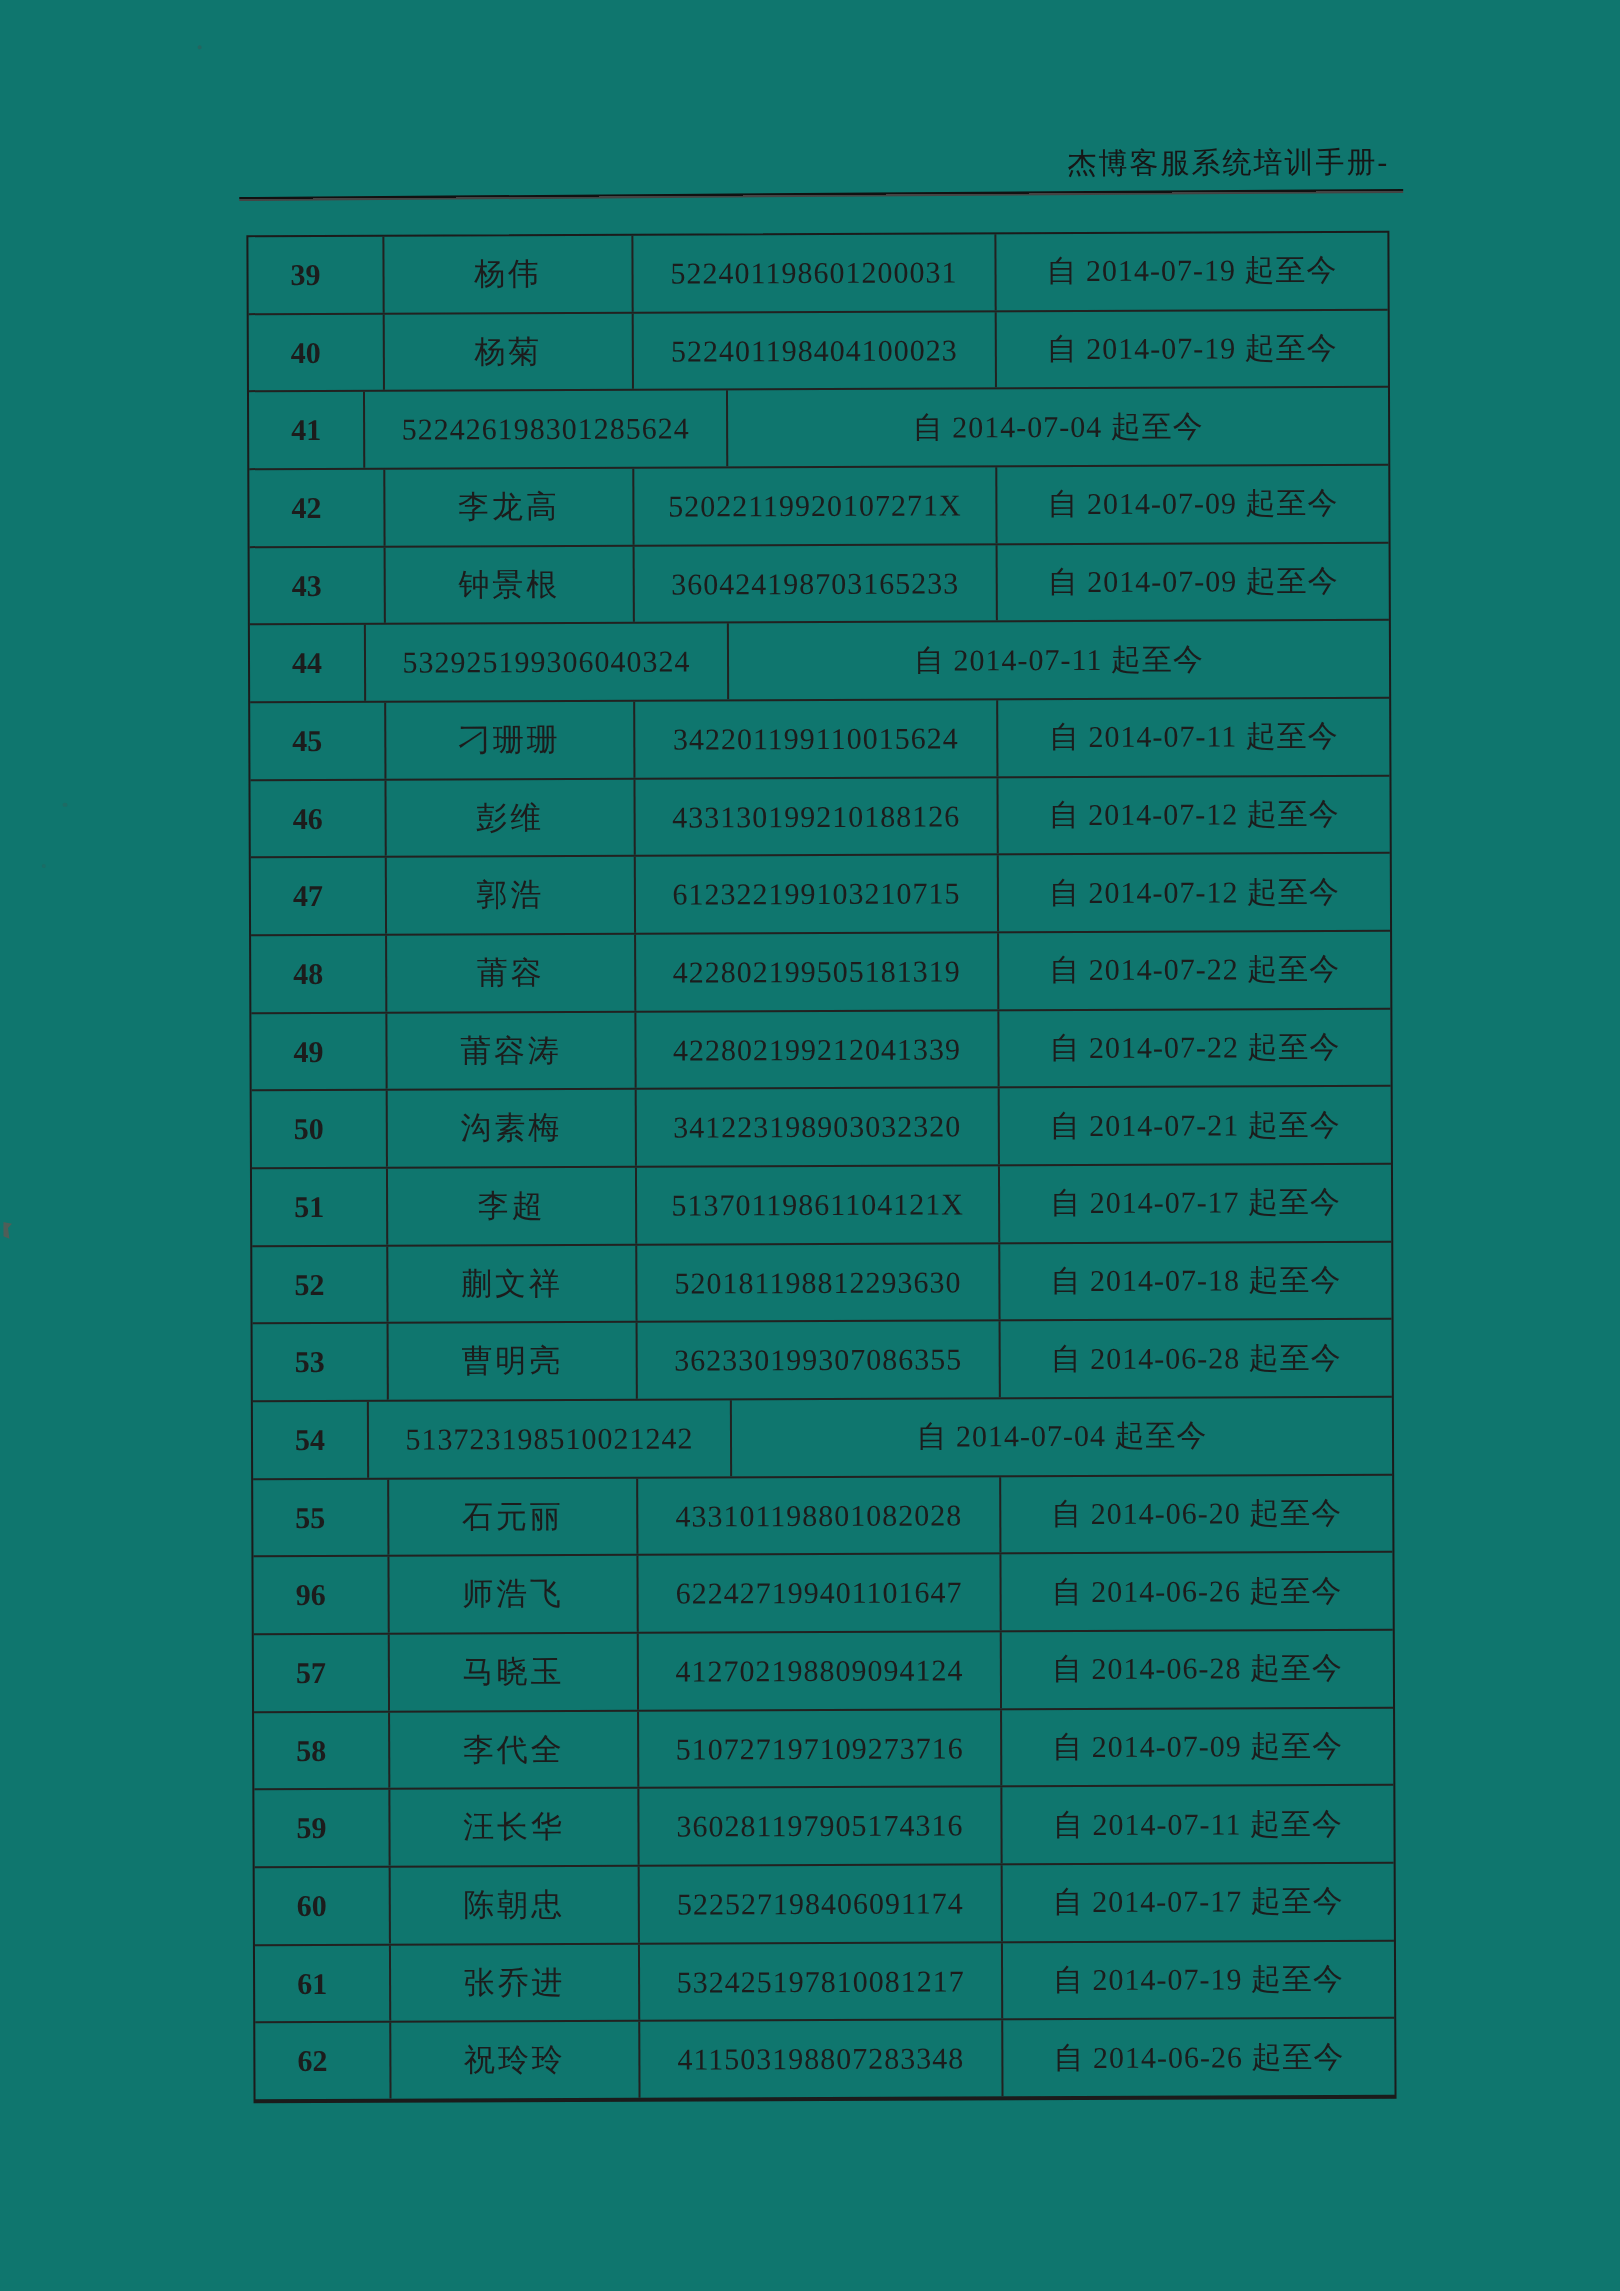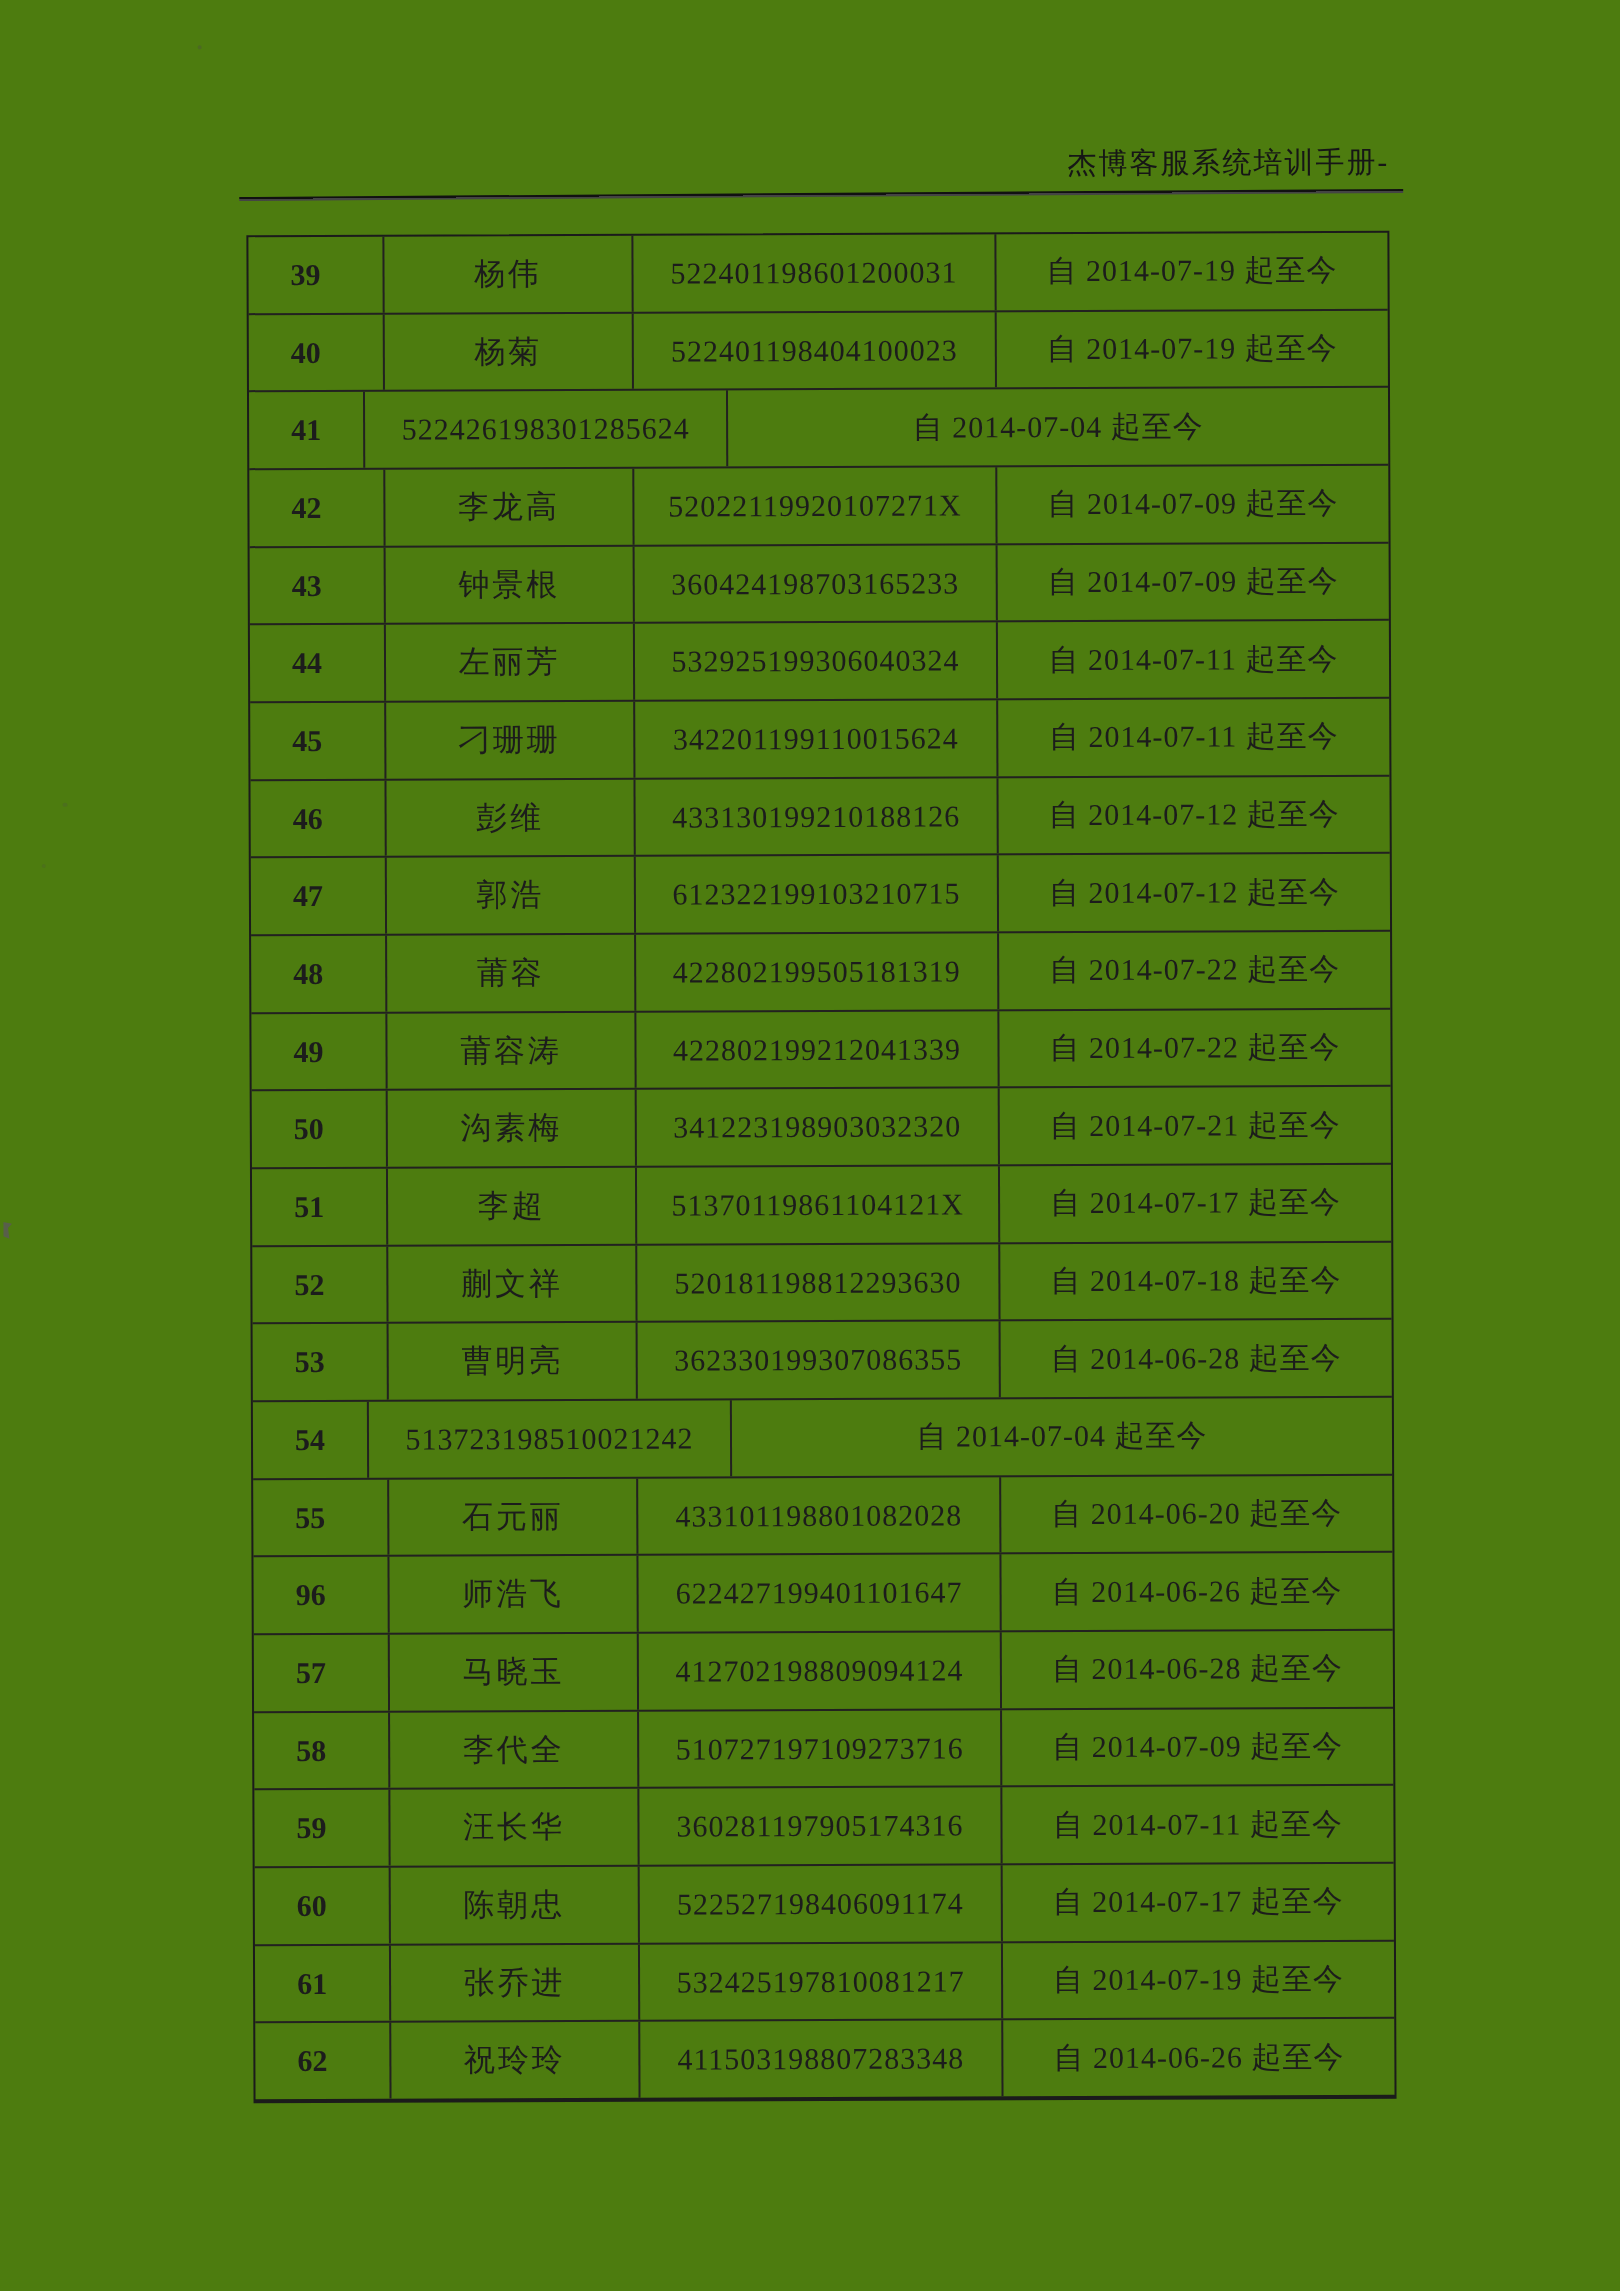--- a/index.html
+++ b/index.html
@@ -5,21 +5,21 @@
   html, body {
     margin: 0;
     padding: 0;
     background: #e8e8e6;
   }
   .page {
     position: relative;
     width: 1620px;
     height: 2292px;
     margin: 0 auto;
-    background: #4d7c0f;
+    background: #0f766e;
     overflow: hidden;
     font-family: "Liberation Serif", "DejaVu Serif", serif;
     color: #1c1c1c;
   }
   .content {
     position: absolute;
     inset: 0;
     transform: rotate(-0.22deg);
     transform-origin: 50% 40%;
   }
@@ -177,21 +177,20 @@
 
         <div class="row">
           <div class="cell c-no">43</div>
           <div class="cell c-name">钟景根</div>
           <div class="cell c-id">360424198703165233</div>
           <div class="cell c-period">自 2014-07-09 起至今</div>
         </div>
 
         <div class="row">
           <div class="cell c-no">44</div>
-          <div class="cell c-name">左丽芳</div>
           <div class="cell c-id">532925199306040324</div>
           <div class="cell c-period">自 2014-07-11 起至今</div>
         </div>
 
         <div class="row">
           <div class="cell c-no">45</div>
           <div class="cell c-name">刁珊珊</div>
           <div class="cell c-id">342201199110015624</div>
           <div class="cell c-period">自 2014-07-11 起至今</div>
         </div>

